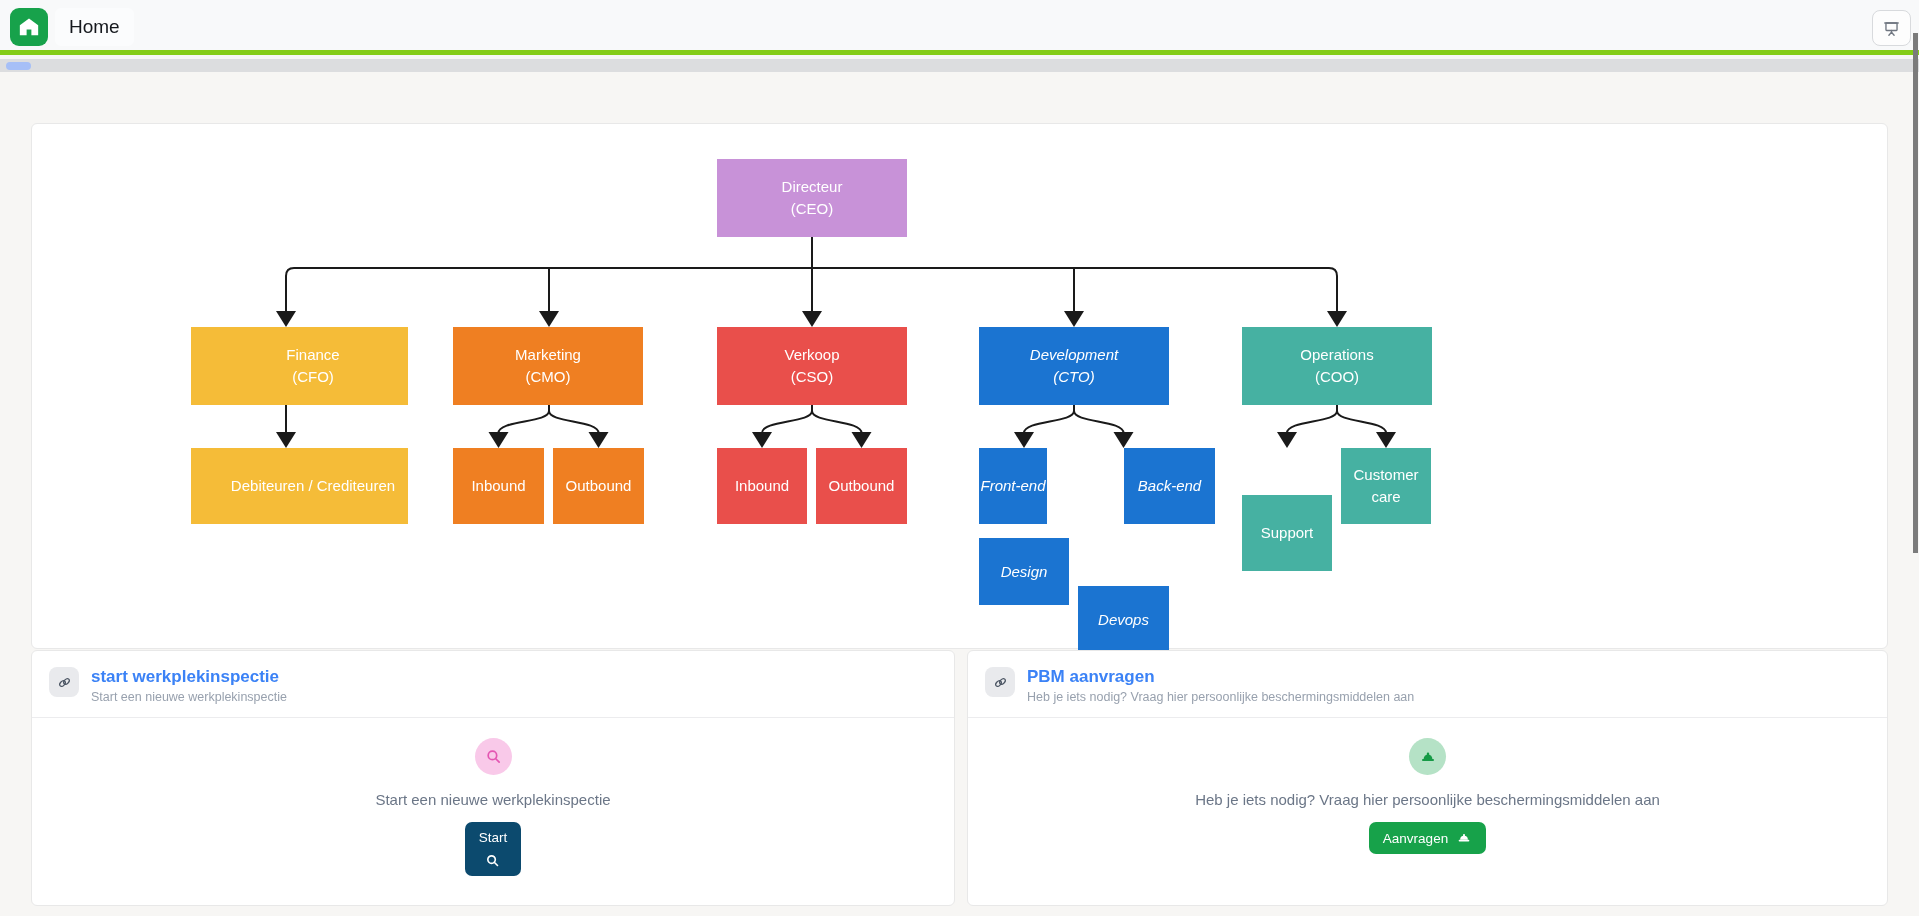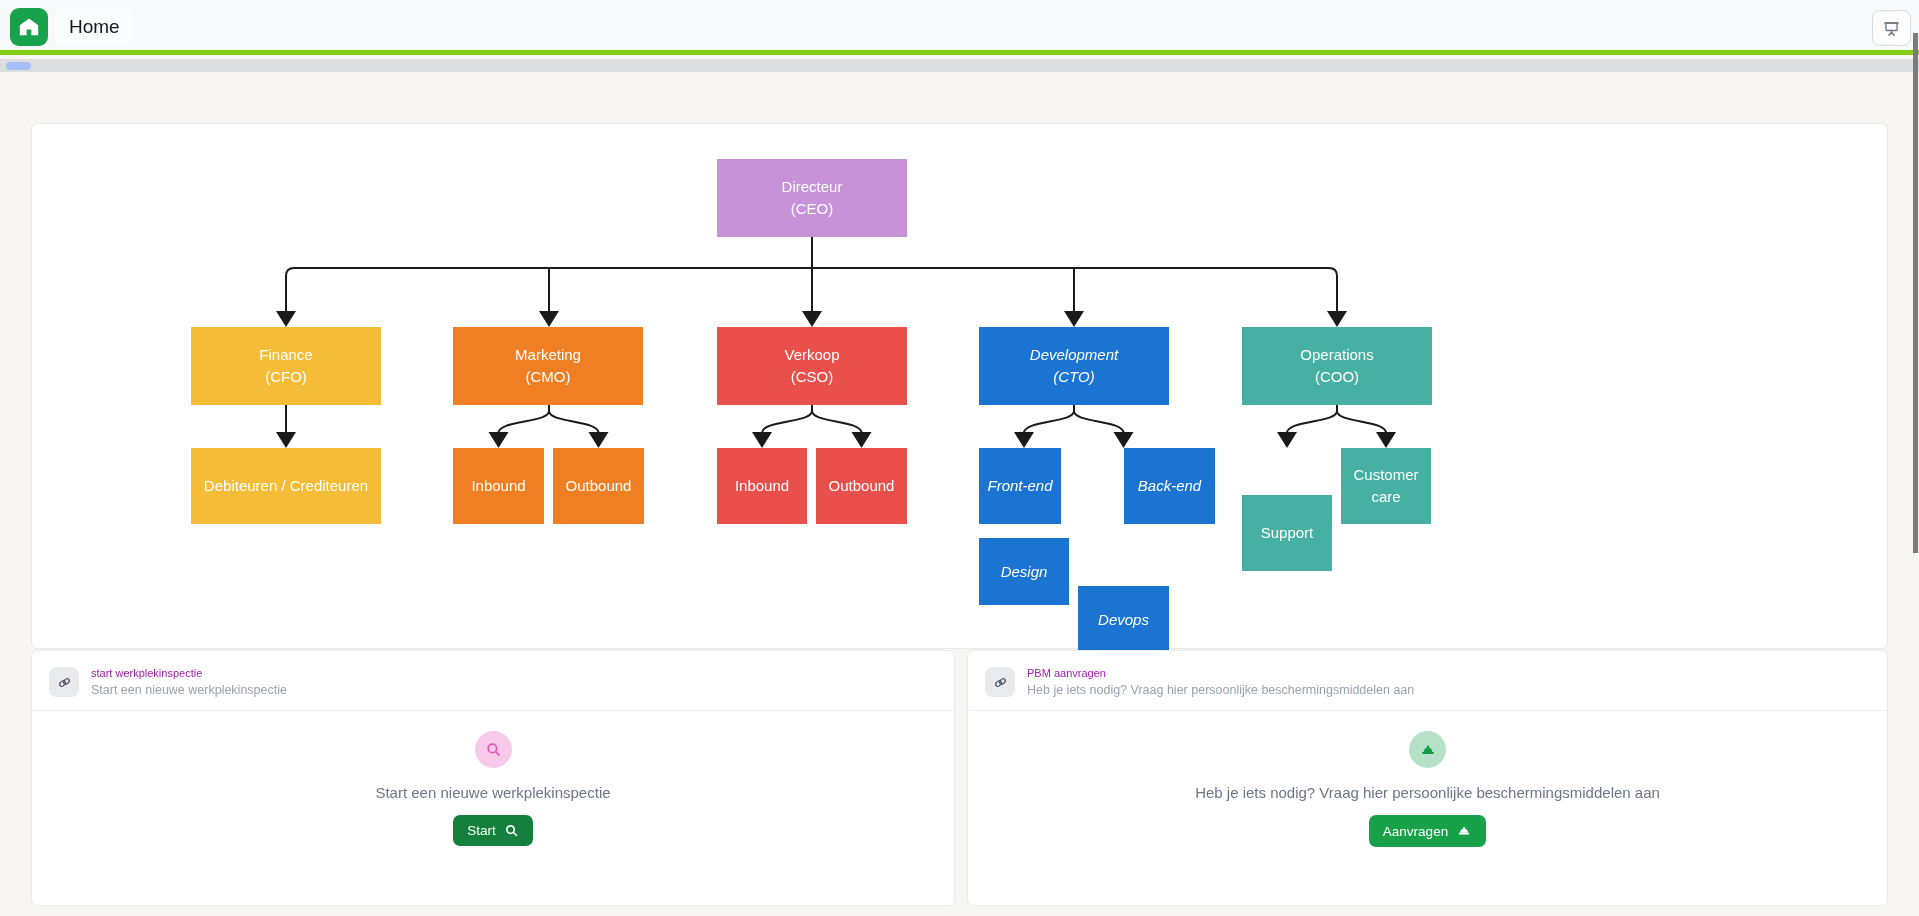--- a/index.html
+++ b/index.html
@@ -42,67 +42,67 @@
   .org-card{
     position:absolute;left:31px;top:123px;width:1857px;height:526px;box-sizing:border-box;
     background:#ffffff;border:1px solid #e8e8e8;border-radius:6px;
   }
   .org-svg{position:absolute;left:0;top:0;pointer-events:none;}
   .node{
     position:absolute;display:flex;align-items:center;justify-content:center;
     text-align:center;color:#ffffff;font-size:15px;line-height:1.45;white-space:pre-line;
   }
   .c-purple{background:#c892d8;}
-  .c-yellow{background:#f5bc38;}
+  .c-yellow{background:#f5bc38;padding-left:27px;}
   .c-orange{background:#ef7f22;}
   .c-red{background:#e94f4b;}
   .c-blue{background:#1b74d1;font-style:italic;}
   .c-teal{background:#46b1a2;}
   
   .n-ceo{left:685px;top:35px;width:190px;height:78px;}
   .row2{top:203px;width:190px;height:78px;}
   .n-fin{left:159px;} .n-mkt{left:421px;} .n-ver{left:685px;} .n-dev{left:947px;} .n-ops{left:1210px;}
   .row3{top:324px;height:76px;}
   .n-deb{left:159px;width:190px;}
   .n-min{left:421px;width:91px;} .n-mout{left:521px;width:91px;}
   .n-vin{left:685px;width:90px;} .n-vout{left:784px;width:91px;}
-  .n-fe{left:947px;width:82px;}  .n-be{left:1046px;width:91px;margin-left:46px;}
+  .n-fe{left:947px;width:68px;}  .n-be{left:1046px;width:91px;margin-left:46px;}
   .n-sup{left:1210px;width:90px;margin-top:47px;} .n-cc{left:1309px;width:90px;}
   .row4{top:414px;height:67px;}
   .n-des{left:947px;width:90px;} .n-dvo{left:1046px;width:91px;margin-top:48px;}
   
   .card{
     position:absolute;top:650px;height:256px;box-sizing:border-box;
     background:#ffffff;border:1px solid #e8e8e8;border-radius:6px;
   }
   .card-left{left:31px;width:924px;}
   .card-right{left:967px;width:921px;}
   .card-header{
     display:flex;align-items:flex-start;gap:12px;padding:16px 18px 13px 17px;
     border-bottom:1px solid #ececee;cursor:pointer;
   }
   .link-badge{
     flex:0 0 auto;width:30px;height:30px;border-radius:8px;background:#e9eaed;
     display:flex;align-items:center;justify-content:center;
   }
-  .card-title{font-size:11px;font-weight:400;color:#a21caf;line-height:1.2;}
+  .card-title{font-size:17px;font-weight:700;color:#3b82f6;line-height:1.2;}
   .card-sub{font-size:12.5px;color:#98a1ae;margin-top:3px;}
   .card-body{text-align:center;padding-top:20px;}
   .icon-circle{
     width:37px;height:37px;border-radius:50%;margin:0 auto;
     display:flex;align-items:center;justify-content:center;
   }
   .circle-pink{background:#f9c9e9;}
   .circle-green{background:#b5e2c6;}
   .body-text{margin-top:16px;font-size:15px;color:#6b7687;}
   .btn{
     margin-top:14px;display:inline-flex;align-items:center;gap:8px;border:none;cursor:pointer;
     border-radius:7px;color:#ffffff;font-size:13.5px;padding:8px 14px;font-family:inherit;
   }
-  .btn-pink{background:#15803d;}
+  .btn-pink{background:#0c4a6e;flex-direction:column;}
   .btn-green{background:#17a24a;}
 </style>
 </head>
 <body>
 
 <div class="topbar">
   <div class="home-btn">
     <span style="display:flex;">
       <svg width="22" height="22" viewBox="0 0 24 24">
           <path d="M12 2.6 L22 10.2 V21 H14.6 V14.6 H9.4 V21 H2 V10.2 Z" fill="#ffffff"></path>

